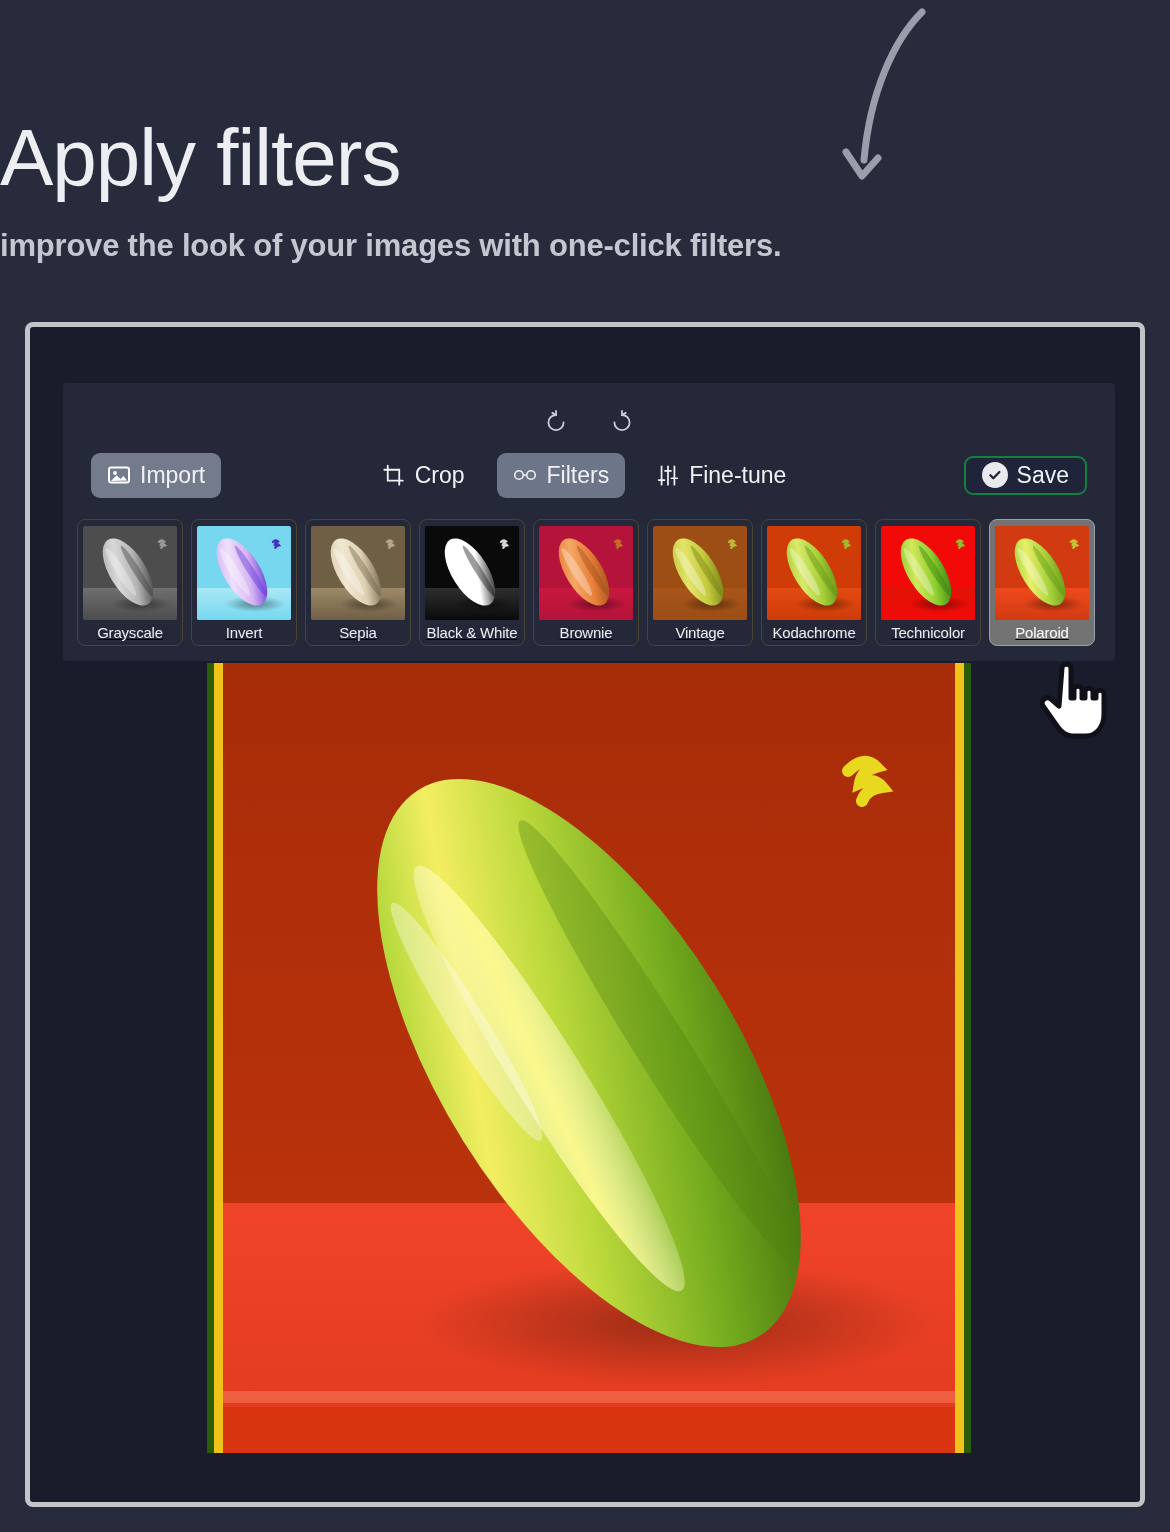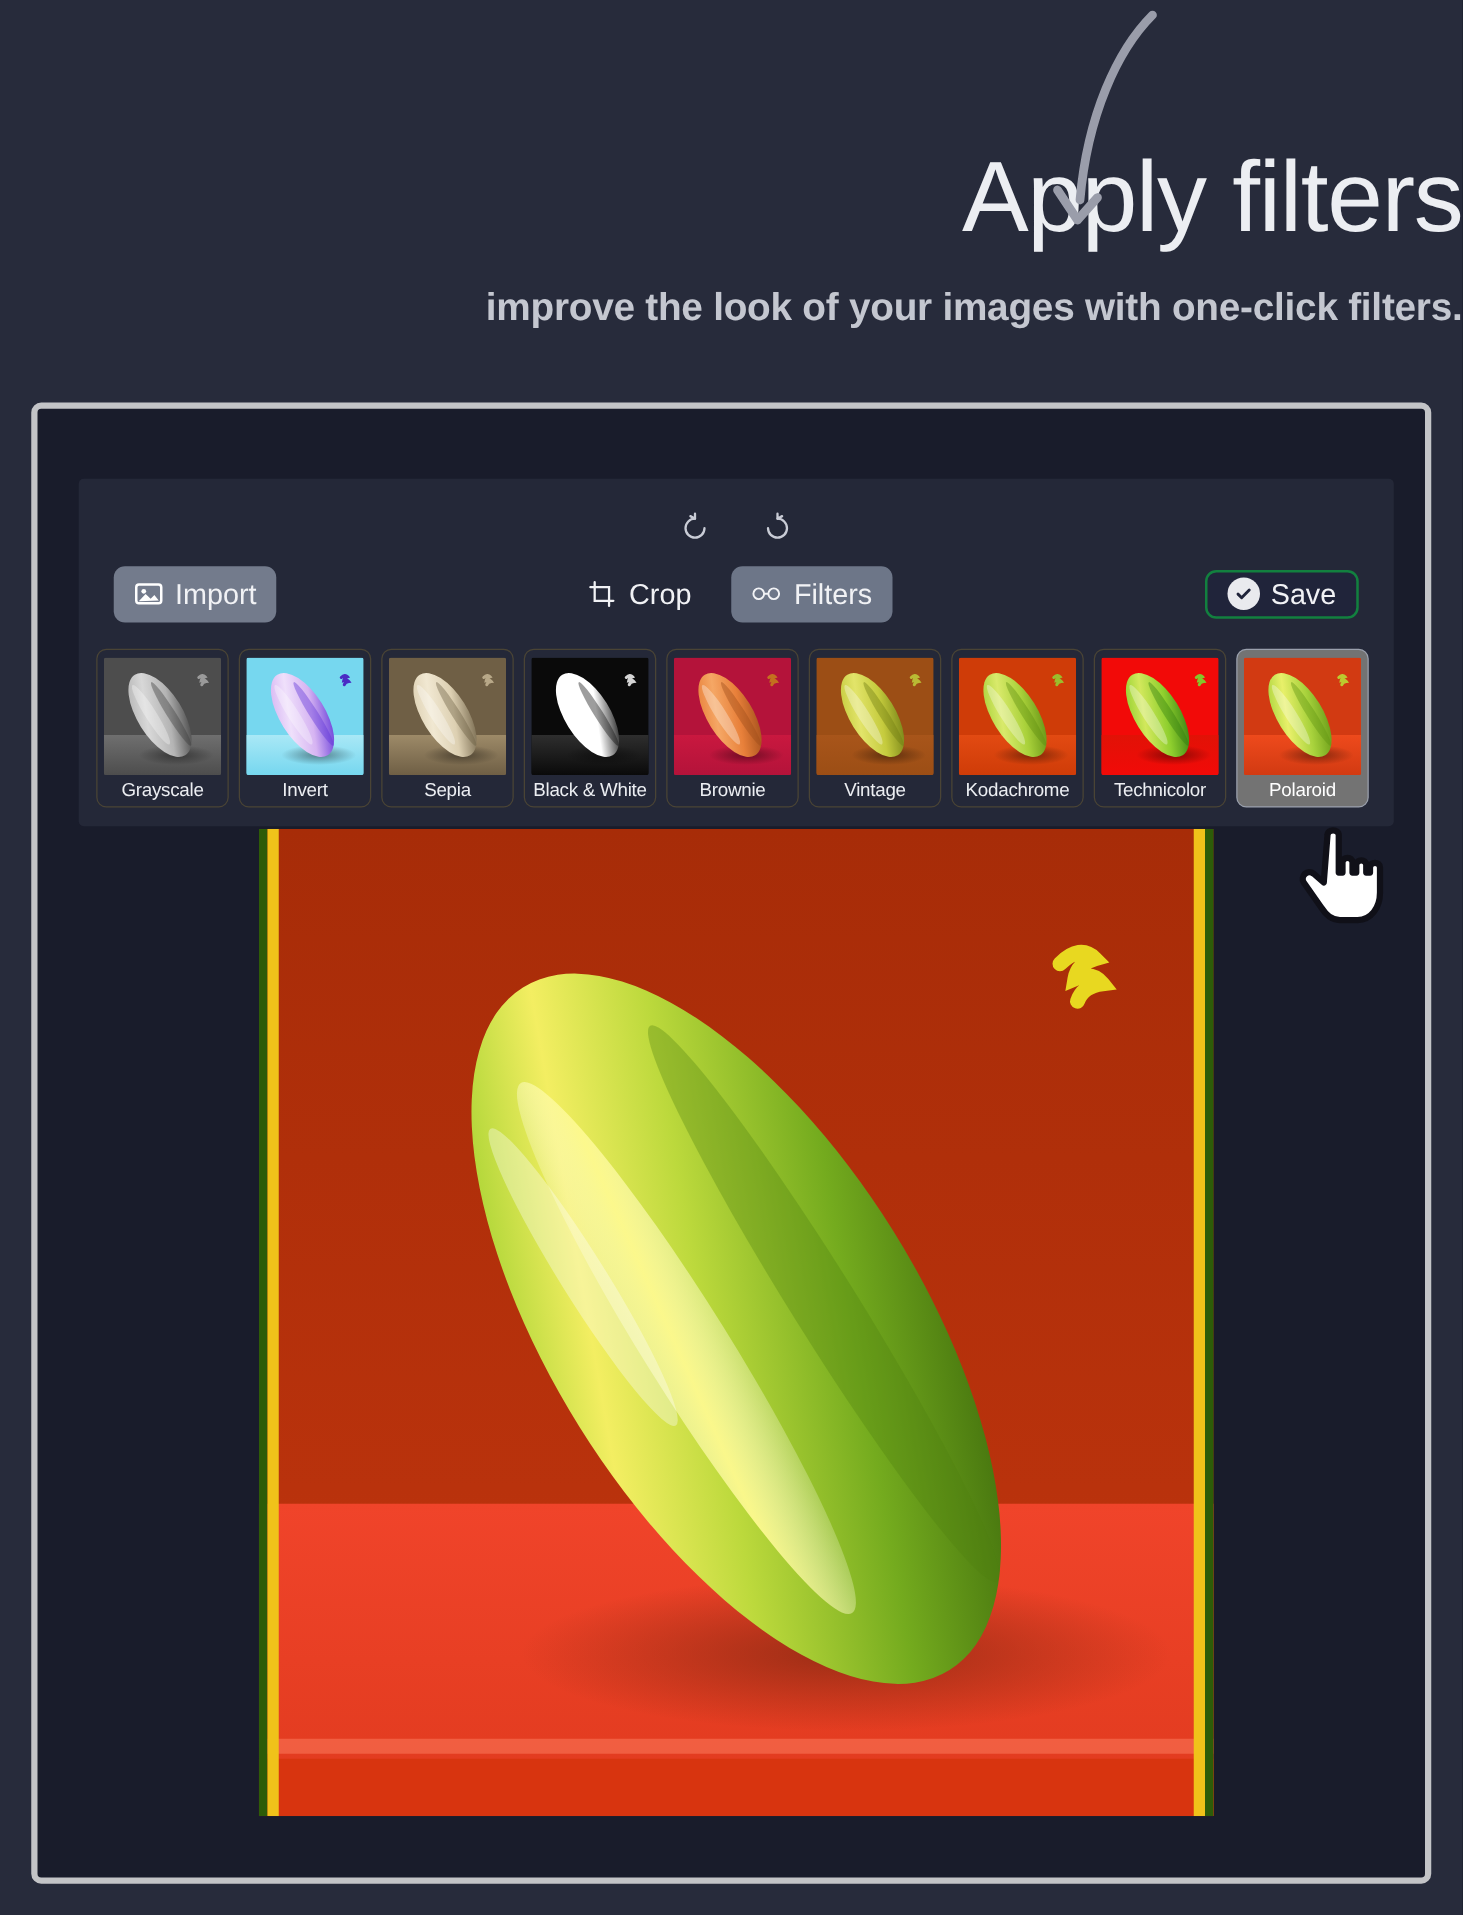--- a/index.html
+++ b/index.html
@@ -9,21 +9,21 @@
     height: 1532px;
     background: #272b3b;
     font-family: "Liberation Sans", sans-serif;
     overflow: hidden;
     position: relative;
   }
 
   
   .header {
     padding-top: 118px;
-    text-align: right;
+    text-align: left;
     position: relative;
   }
   .page-title {
     font-size: 80px;
     font-weight: 400;
     color: #eceef2;
     letter-spacing: -1px;
     line-height: 1;
   }
   .page-subtitle {
@@ -148,20 +148,21 @@
     gap: 8px;
     padding: 8px 14px 12px 14px;
   }
   .filter-item {
     width: 106px;
     border: 1px solid #4a4435;
     border-radius: 8px;
     padding: 6px 5px 4px 5px;
     text-align: center;
     background: transparent;
+    text-decoration: underline;
   }
   .filter-item.selected {
     background: #737373;
     border-color: #9aa0ad;
   }
   .filter-thumb {
     width: 94px;
     height: 94px;
     margin: 0 auto;
     border-radius: 2px;
@@ -277,20 +278,29 @@
             <span class="icon">
               <svg width="24" height="16" viewBox="0 0 28 16" fill="none" stroke="#f1f2f5" stroke-width="1.8">
                 <circle cx="7" cy="8" r="5"></circle>
                 <circle cx="21" cy="8" r="5"></circle>
                 <path d="M12 8 L16 8"></path>
               </svg>
             </span>
             <span>Filters</span>
           </div>
 
+          <div class="tool-btn">
+            <span class="icon">
+              <svg width="22" height="23" viewBox="0 0 24 24" fill="none" stroke="#f1f2f5" stroke-width="1.9" stroke-linecap="round">
+                <path d="M5 2 L5 22 M12 2 L12 22 M19 2 L19 22"></path>
+                <path d="M1.8 17 L8.2 17 M8.8 7 L15.2 7 M15.8 15 L22.2 15"></path>
+              </svg>
+            </span>
+            <span>Fine-tune</span>
+          </div>
 
         </div>
 
         <div class="btn btn-save">
           <span class="save-check">
             <svg width="16" height="16" viewBox="0 0 16 16" fill="none" stroke="#20243a" stroke-width="2.3" stroke-linecap="round" stroke-linejoin="round">
               <path d="M3.4 8.3 L6.3 11.2 L12.4 5"></path>
             </svg>
           </span>
           <span>Save</span>

